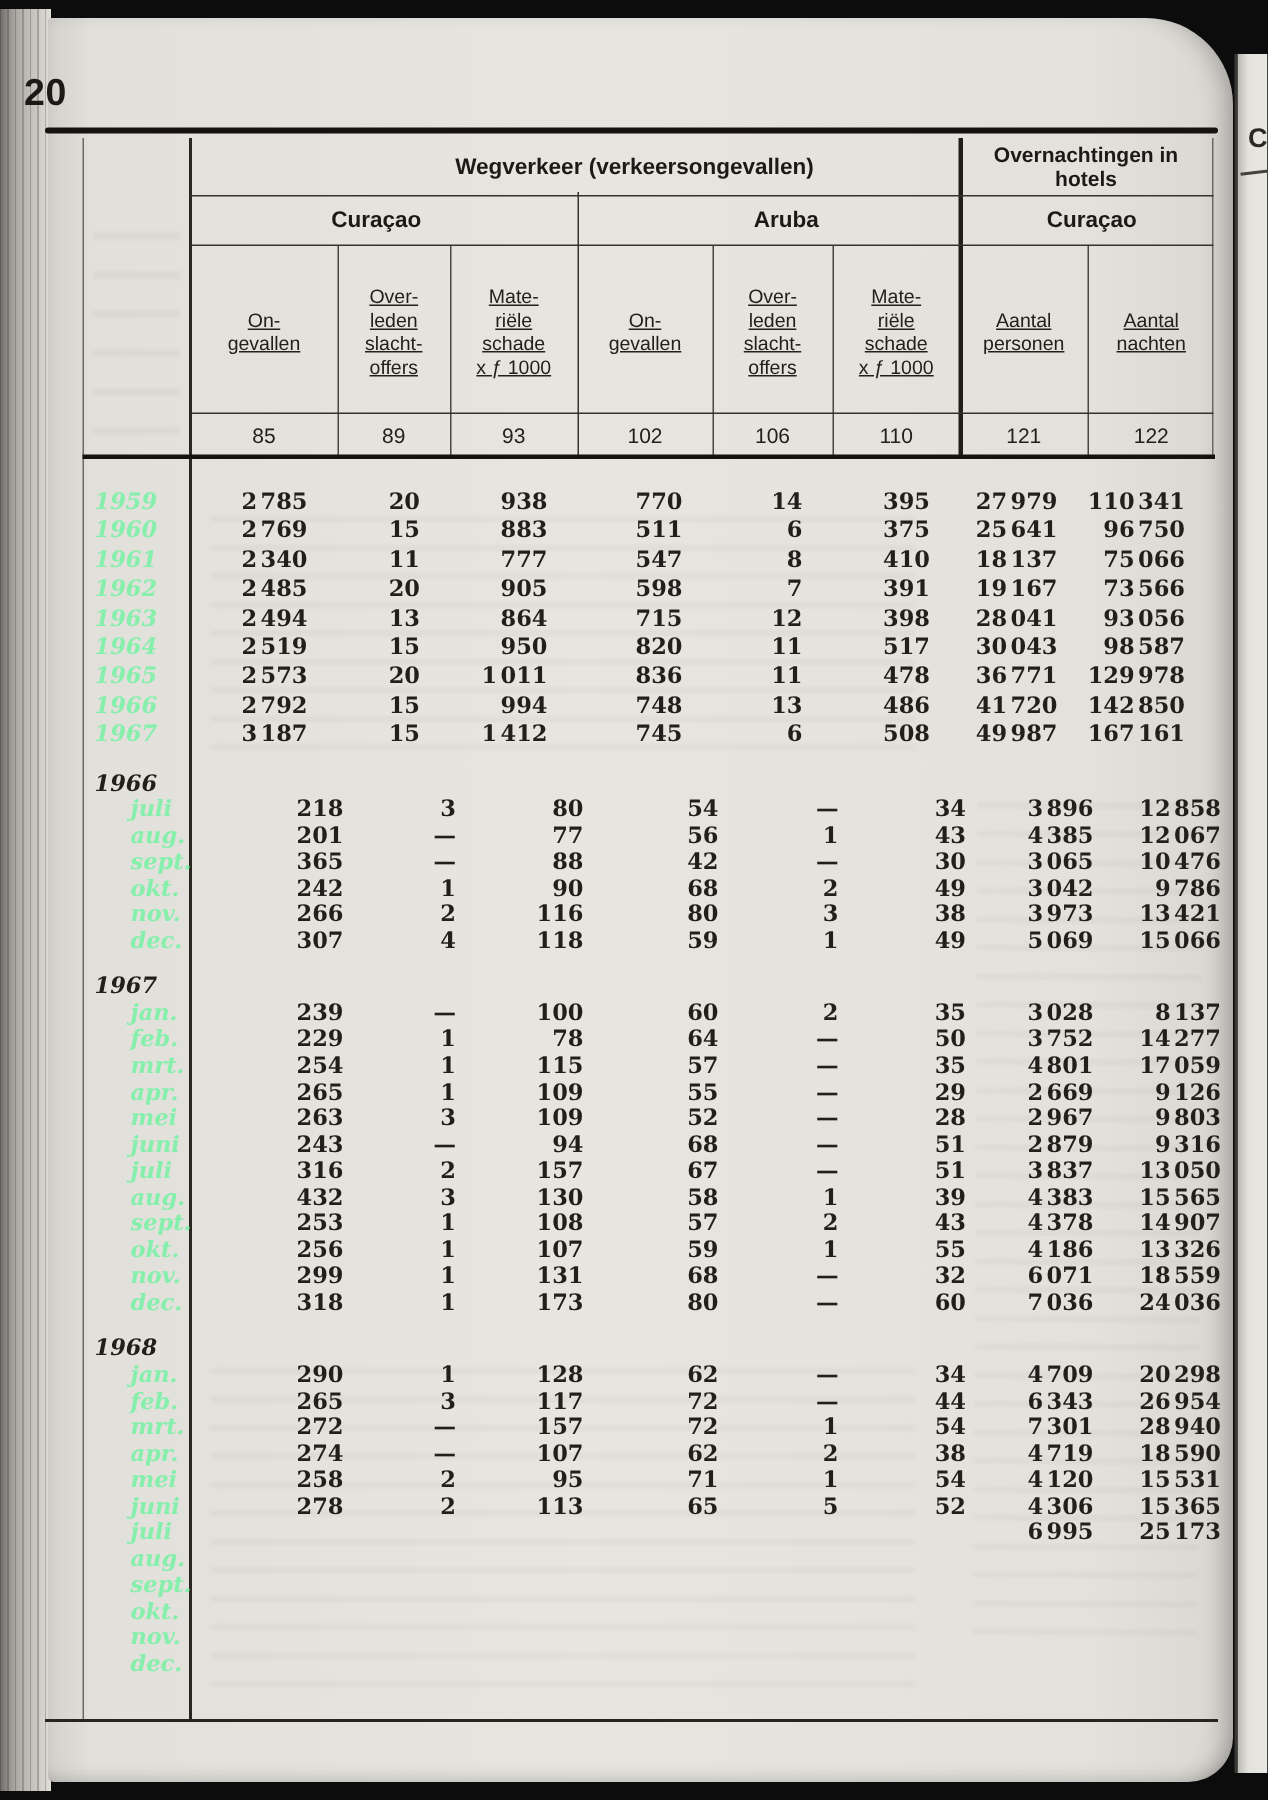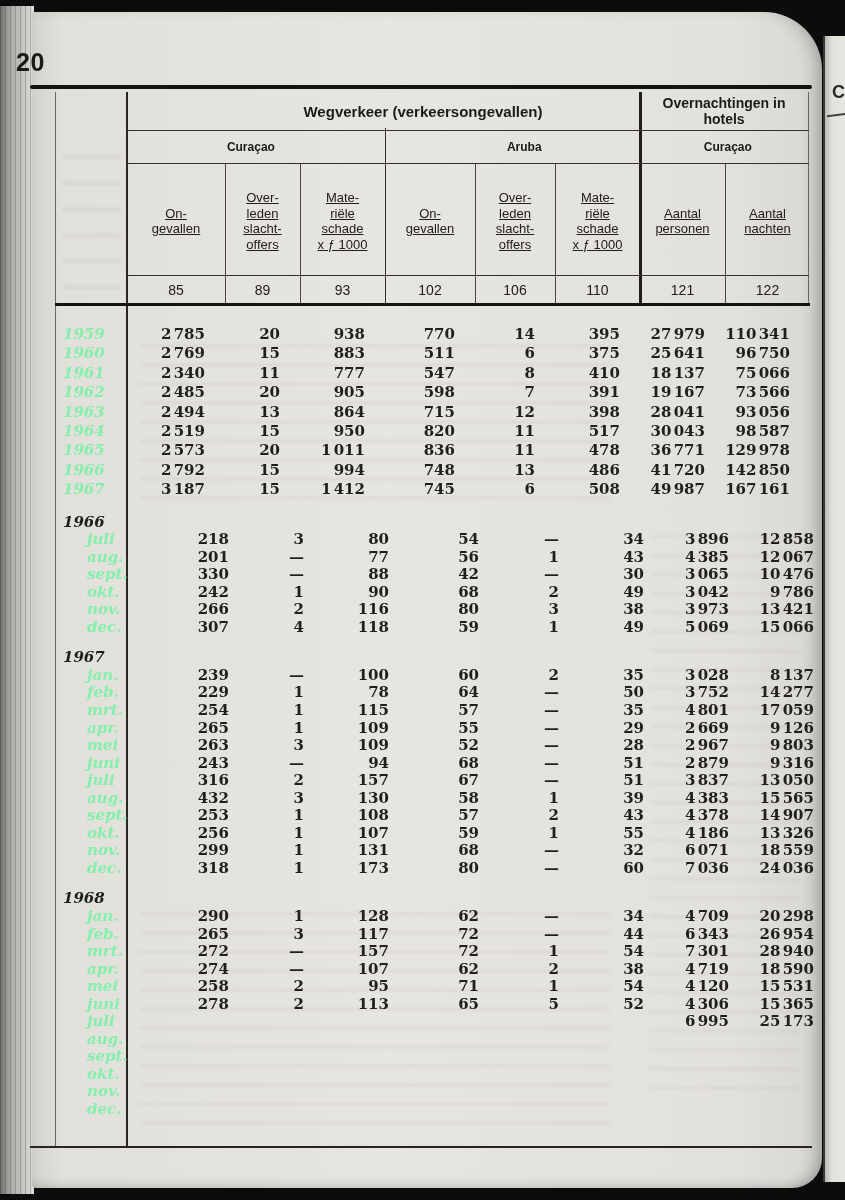--- a/index.html
+++ b/index.html
@@ -38,21 +38,21 @@
   .h-region{left:127px;top:163px;width:682px;height:1px;}
   .h-codes{left:127px;top:275px;width:682px;height:1px;}
   .h-thick{left:55px;top:303px;width:755px;height:3px;background:#15130f;}
   .h-bottom{left:30px;top:1146px;width:782px;height:2px;background:#28251f;}
   
   .group-weg{position:absolute;left:127px;top:92px;width:512px;height:38px;display:flex;
     align-items:center;justify-content:center;font-size:15px;font-weight:bold;padding-left:40px;}
   .group-hotel{position:absolute;left:644px;top:92px;width:160px;height:38px;display:flex;
     align-items:center;justify-content:center;text-align:center;font-size:14px;font-weight:bold;line-height:16px;}
   .region-row{position:absolute;left:127px;top:130px;width:682px;height:33px;display:flex;}
-  .region{display:flex;align-items:center;justify-content:center;font-size:12px;font-weight:bold;}
+  .region{display:flex;align-items:center;justify-content:center;font-size:15px;font-weight:bold;}
   .region.r0{width:258px;} .region.r1{width:255px;padding-left:27px;} .region.r2{width:169px;}
   .col-heads{position:absolute;left:127px;top:167px;width:683px;height:108px;display:grid;
     grid-template-columns:98px 75px 85px 90px 80px 85px 85px 85px;align-items:center;}
   .col-head{display:flex;flex-direction:column;justify-content:center;text-align:center;
     font-size:13px;line-height:15.5px;color:#232019;text-decoration:underline;}
   .col-codes{position:absolute;left:127px;top:276px;width:683px;height:27px;display:grid;
     grid-template-columns:98px 75px 85px 90px 80px 85px 85px 85px;align-items:center;}
   .col-code{text-align:center;font-size:14px;color:#232019;}
   
   .tbody{position:absolute;left:55px;top:325px;width:755px;}
@@ -290,21 +290,21 @@
             <div class="cell">—</div>
             <div class="cell">77</div>
             <div class="cell">56</div>
             <div class="cell">1</div>
             <div class="cell">43</div>
             <div class="cell">4 385</div>
             <div class="cell">12 067</div>
           </div>
           <div class="row">
             <div class="stub">sept.</div>
-            <div class="cell">330</div>
+            <div class="cell">365</div>
             <div class="cell">—</div>
             <div class="cell">88</div>
             <div class="cell">42</div>
             <div class="cell">—</div>
             <div class="cell">30</div>
             <div class="cell">3 065</div>
             <div class="cell">10 476</div>
           </div>
           <div class="row">
             <div class="stub">okt.</div>

